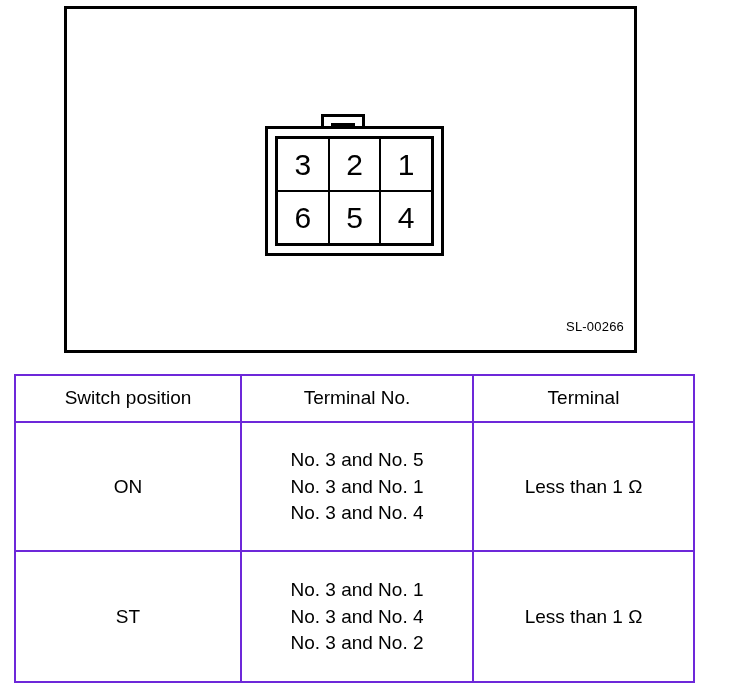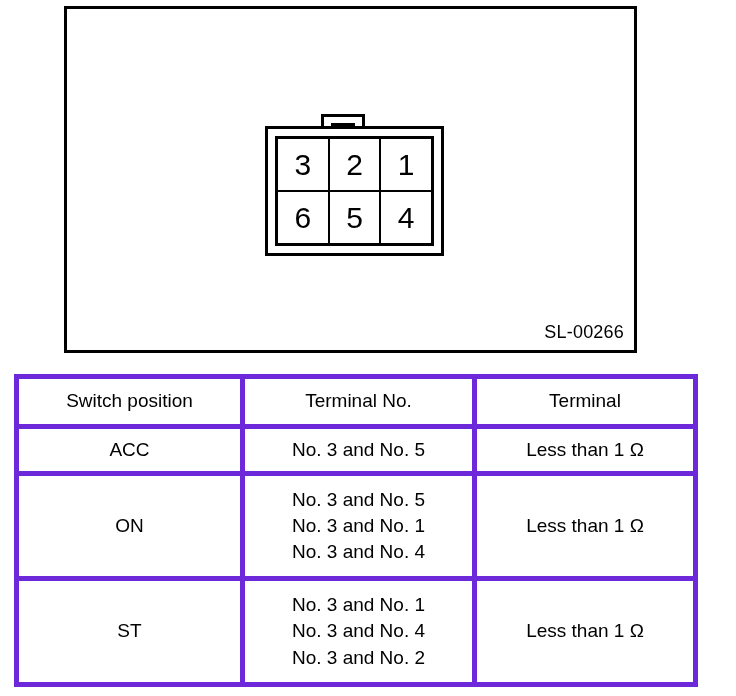--- a/index.html
+++ b/index.html
@@ -103,22 +103,22 @@
     font-family: "Liberation Sans", sans-serif;
   }
   .pin-cell.div {
     border-right: 2px solid #000000;
   }
 
   
   #figure-id {
     position: absolute;
     right: 10px;
-    bottom: 7px;
-    font-size: 18px;
+    bottom: 16px;
+    font-size: 13px;
     letter-spacing: 0.2px;
     white-space: nowrap;
     margin-left: 44px;
   }
 
   
   #spec-table {
     position: absolute;
     left: 14px;
     top: 374px;
@@ -127,21 +127,21 @@
     border-collapse: collapse;
     table-layout: fixed;
     background: #ffffff;
   }
   #spec-table col.c1 { width: 226px; }
   #spec-table col.c2 { width: 232px; }
   #spec-table col.c3 { width: 221px; }
 
   #spec-table th,
   #spec-table td {
-    border: 5px solid #6d28d9;
+    border: 2px solid #6d28d9;
     text-align: center;
     vertical-align: middle;
     font-weight: normal;
     font-size: 19px;
     line-height: 1.38;
     padding: 2px 4px;
     font-family: "Liberation Sans", sans-serif;
   }
   #spec-table tr.r-header th { height: 41px; }
   #spec-table tr.r-lock td   { height: 37px; }
@@ -189,29 +189,20 @@
       <col class="c3">
   </colgroup>
   <thead>
     <tr class="r-header">
       <th>Switch position</th>
       <th>Terminal No.</th>
       <th>Terminal</th>
     </tr>
   </thead>
   <tbody>
-    <tr class="r-acc">
-      <td>ACC</td>
-      <td>
-        <span class="term-lines">
-            <span class="term-line">No. 3 and No. 5</span>
-          </span>
-      </td>
-      <td>Less than 1 Ω</td>
-    </tr>
     <tr class="r-on">
       <td>ON</td>
       <td>
         <span class="term-lines">
             <span class="term-line">No. 3 and No. 5</span>
             <span class="term-line">No. 3 and No. 1</span>
             <span class="term-line">No. 3 and No. 4</span>
           </span>
       </td>
       <td>Less than 1 Ω</td>

